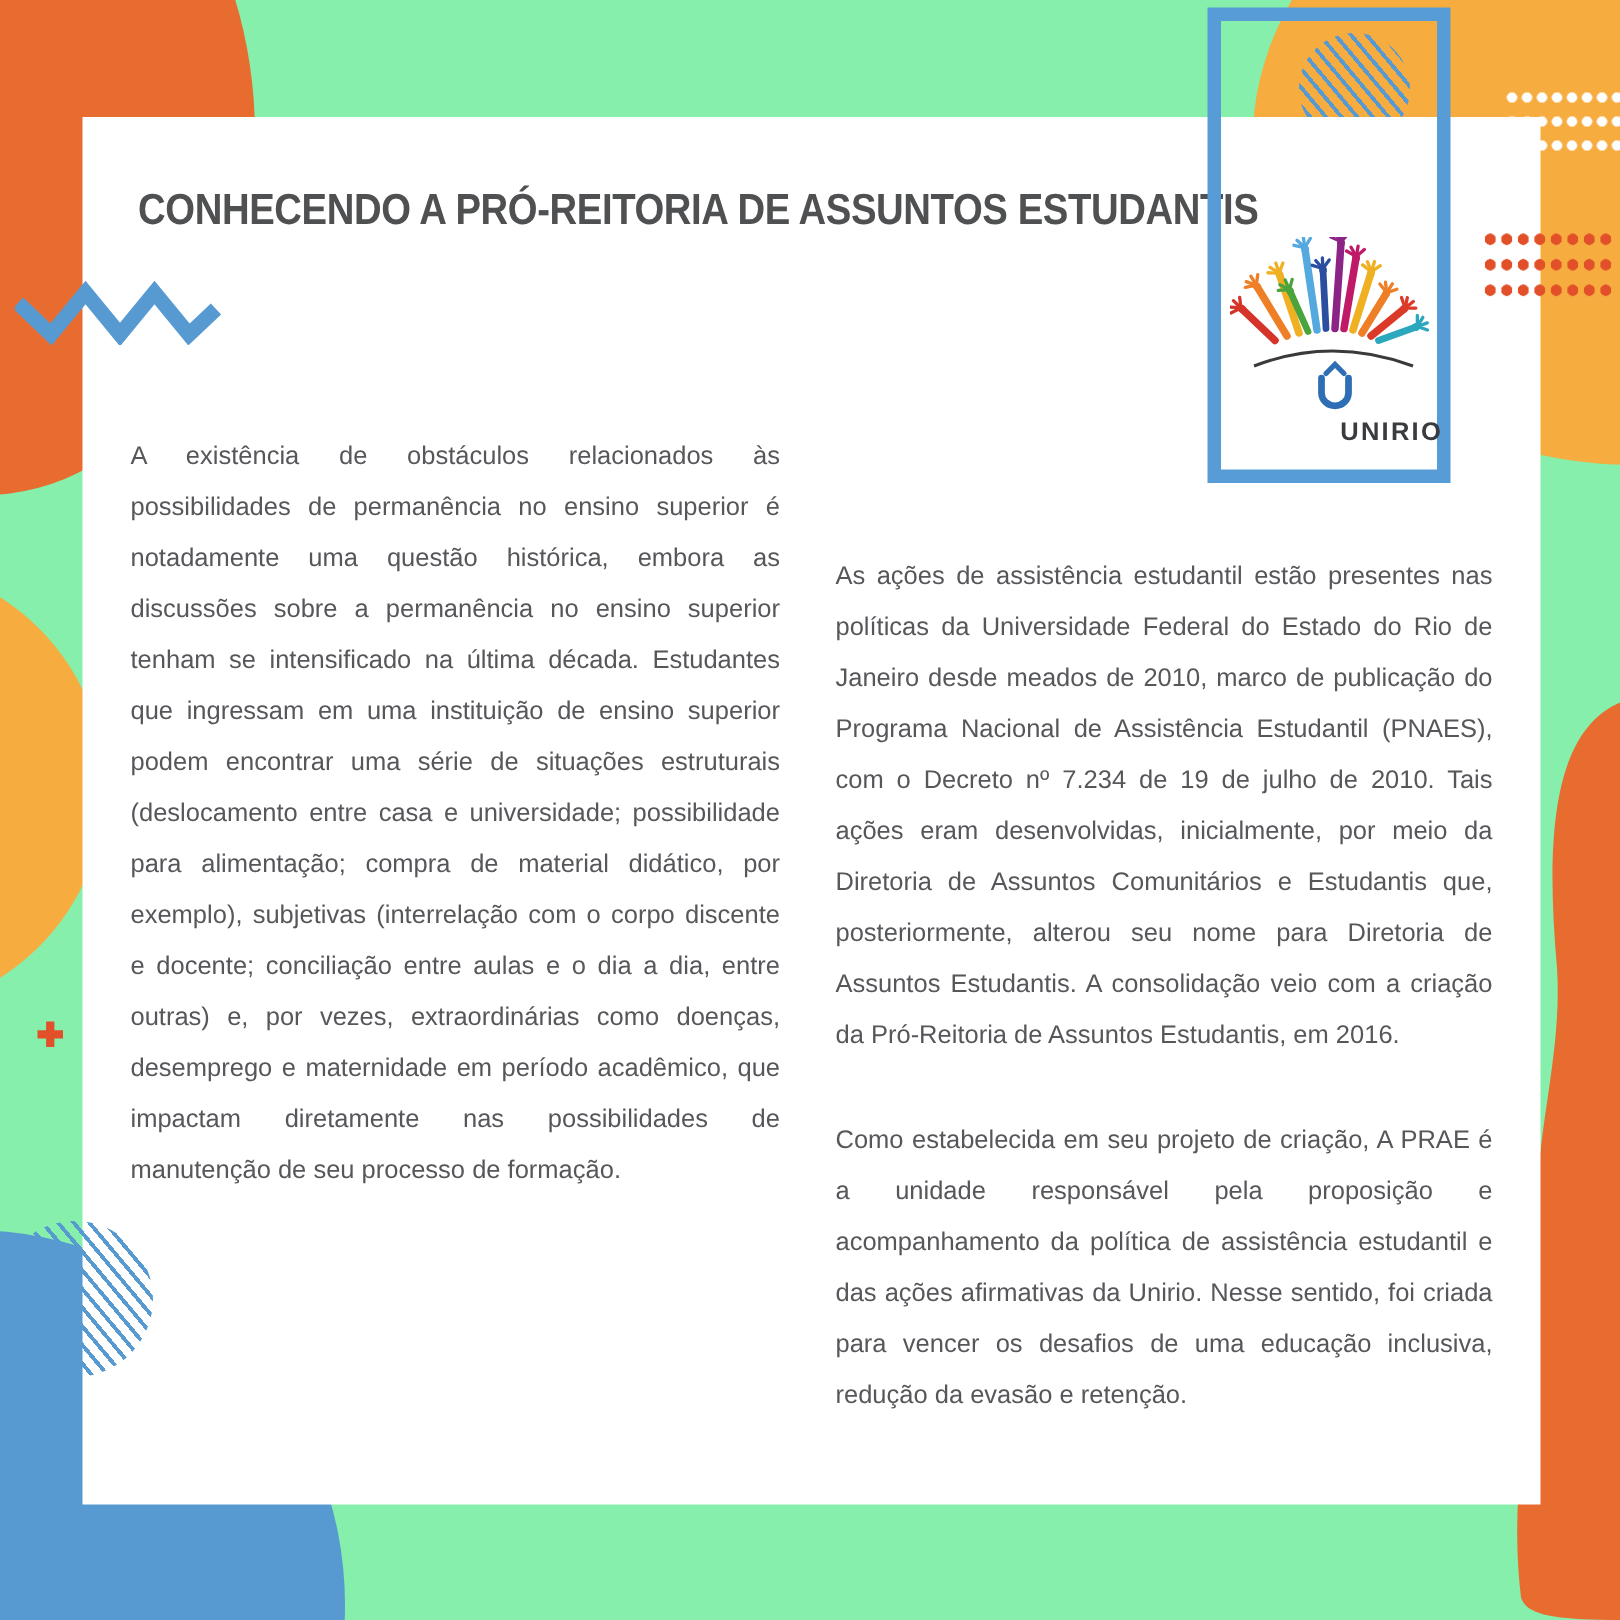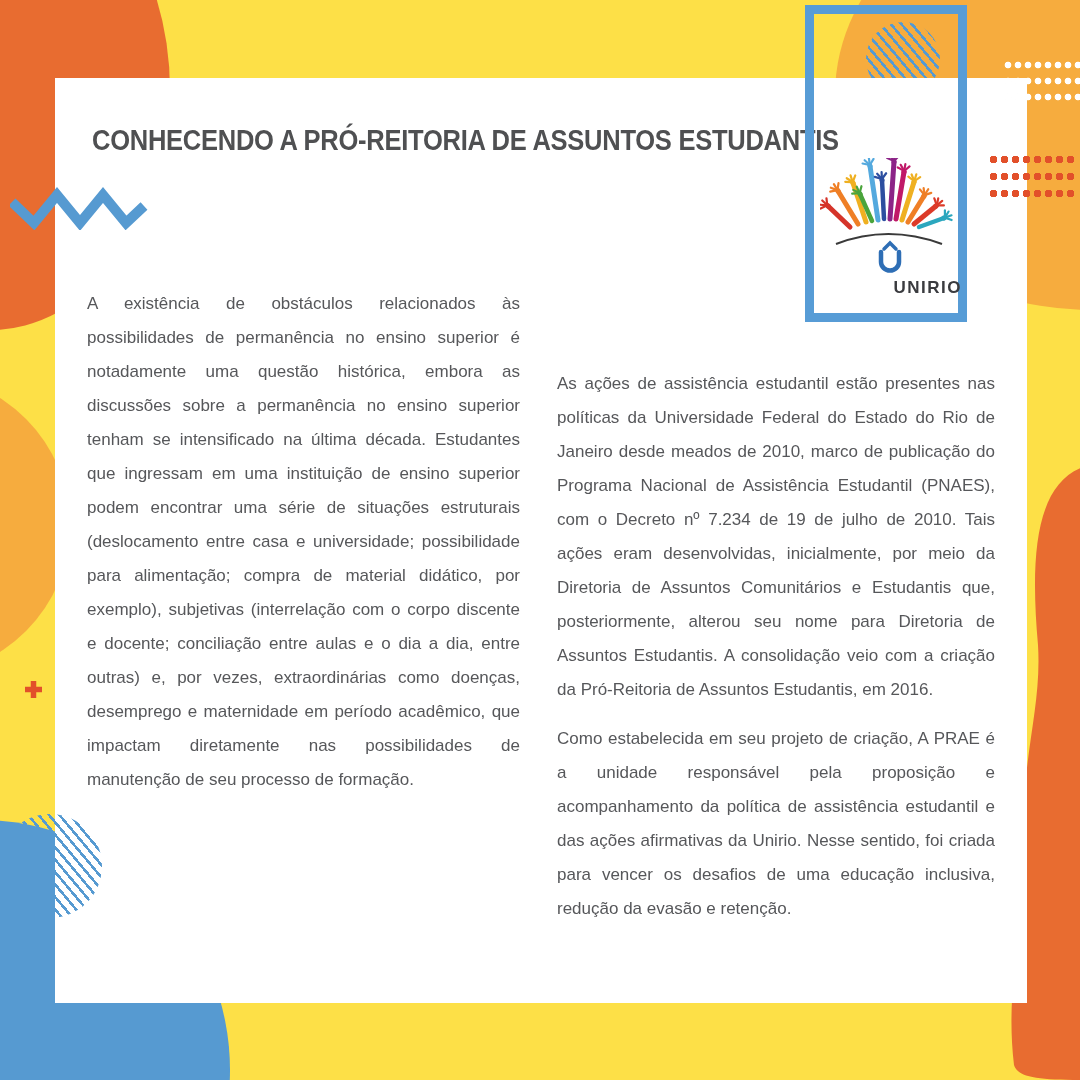--- a/index.html
+++ b/index.html
@@ -1,17 +1,17 @@
 <!DOCTYPE html>
 <html lang="pt"><head>
 <meta charset="utf-8">
 <style>
   html,body{margin:0;padding:0;}
   body{width:1080px;height:1080px;overflow:hidden;font-family:"Liberation Sans",sans-serif;}
-  .stage{position:relative;width:1080px;height:1080px;background:#fde047;overflow:hidden;}
+  .stage{position:relative;width:1080px;height:1080px;background:#86efac;overflow:hidden;}
 
   
   .blob{position:absolute;border-radius:50%;}
   .blob-orange-tl{left:-190px;top:-150px;width:360px;height:480px;background:#E86C30;}
   .blob-yellow-left{left:-230px;top:375px;width:300px;height:300px;background:#F6AC3E;}
   .blob-yellow-tr{left:835px;top:-120px;width:510px;height:430px;background:#F6AC3E;}
   .blob-blue-bl{left:-270px;top:820px;width:500px;height:500px;background:#569AD1;}
   svg.blob-orange-right{position:absolute;left:1000px;top:450px;}
 
   .striped-circle{position:absolute;border-radius:50%;
@@ -42,21 +42,21 @@
 
   
   .page-title{position:absolute;left:92px;top:124px;z-index:6;
     font-weight:bold;font-size:29px;color:#4F5052;letter-spacing:-0.3px;white-space:nowrap;
     transform:scaleX(0.88);transform-origin:left center;}
   .col{position:absolute;z-index:6;font-size:17px;line-height:34px;color:#56575A;
     text-align:justify;}
   .col-left{left:87px;top:287px;width:433px;}
   .col-right{left:557px;top:367px;width:438px;}
   .col p{margin:0;}
-  .col-right p + p{margin-top:15px;}
+  .col-right p + p{margin-top:36px;}
 </style>
 </head>
 <body>
 
 <div class="stage">
 
   <div class="blob blob-orange-tl"></div>
   <div class="blob blob-yellow-left"></div>
   <div class="blob blob-yellow-tr"></div>
   <div class="blob blob-blue-bl"></div>

